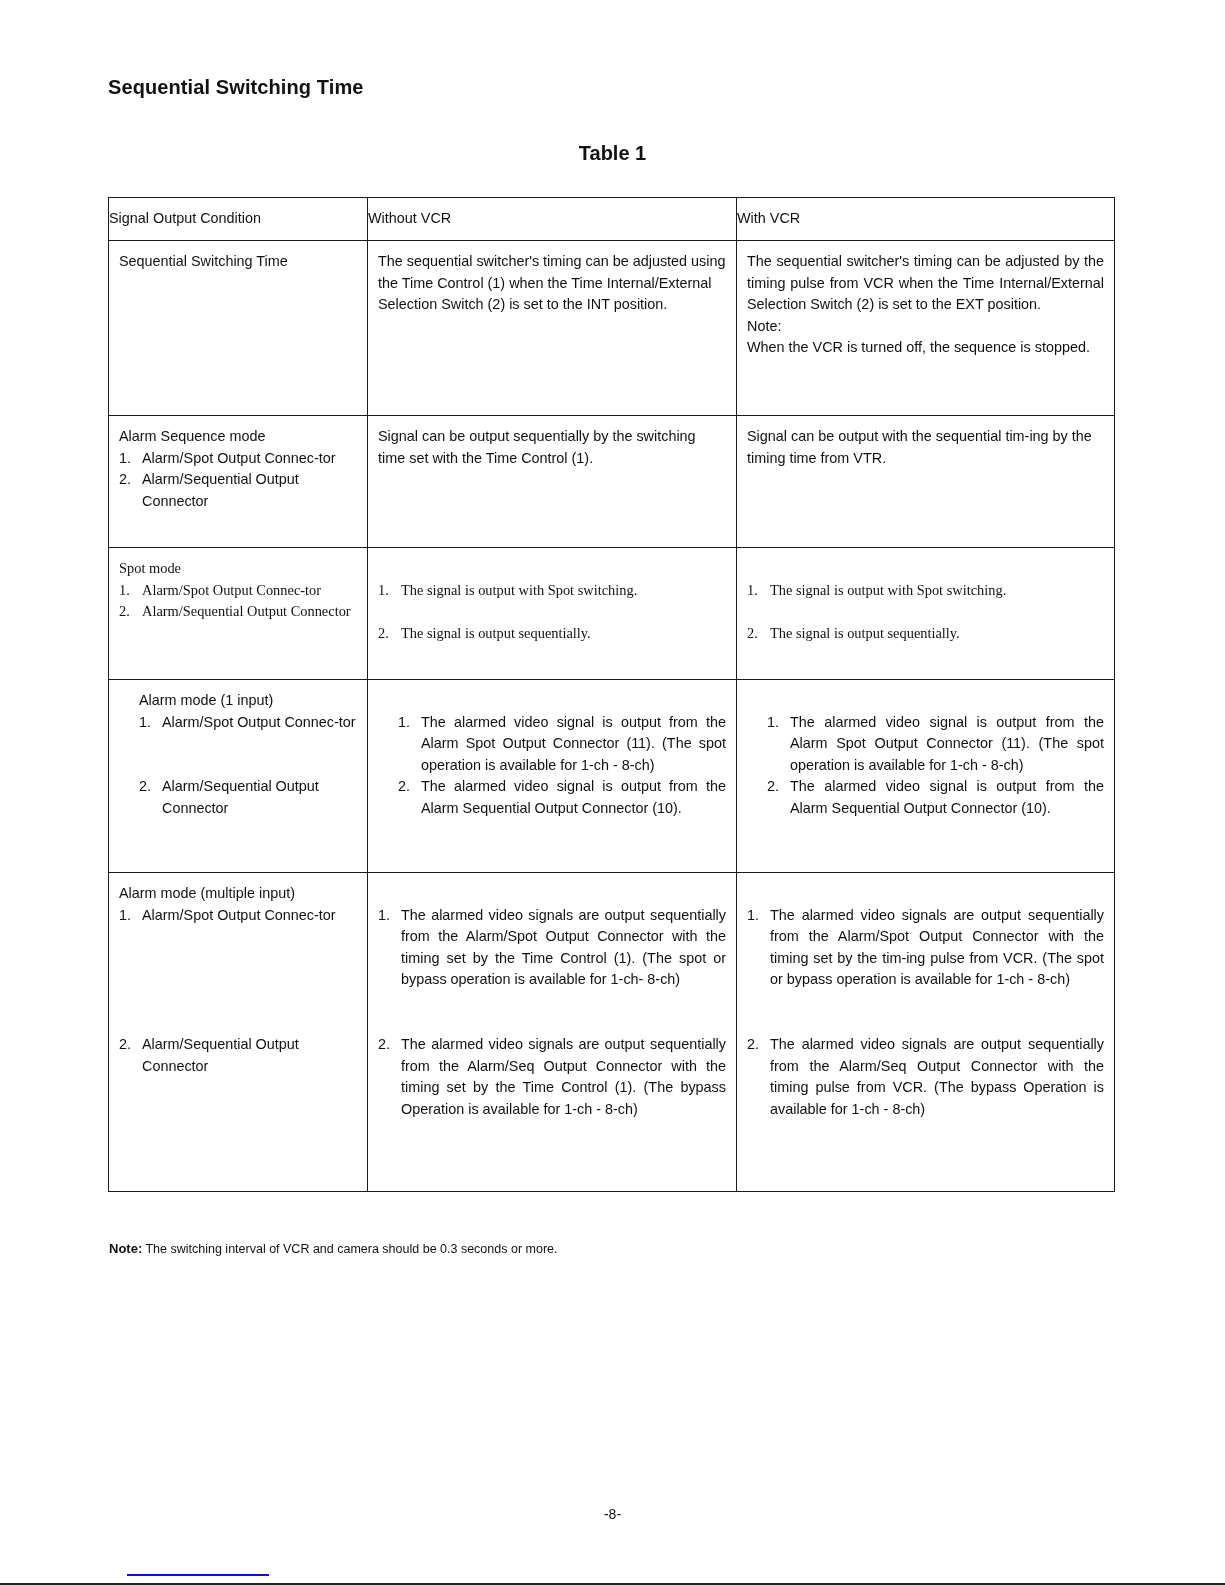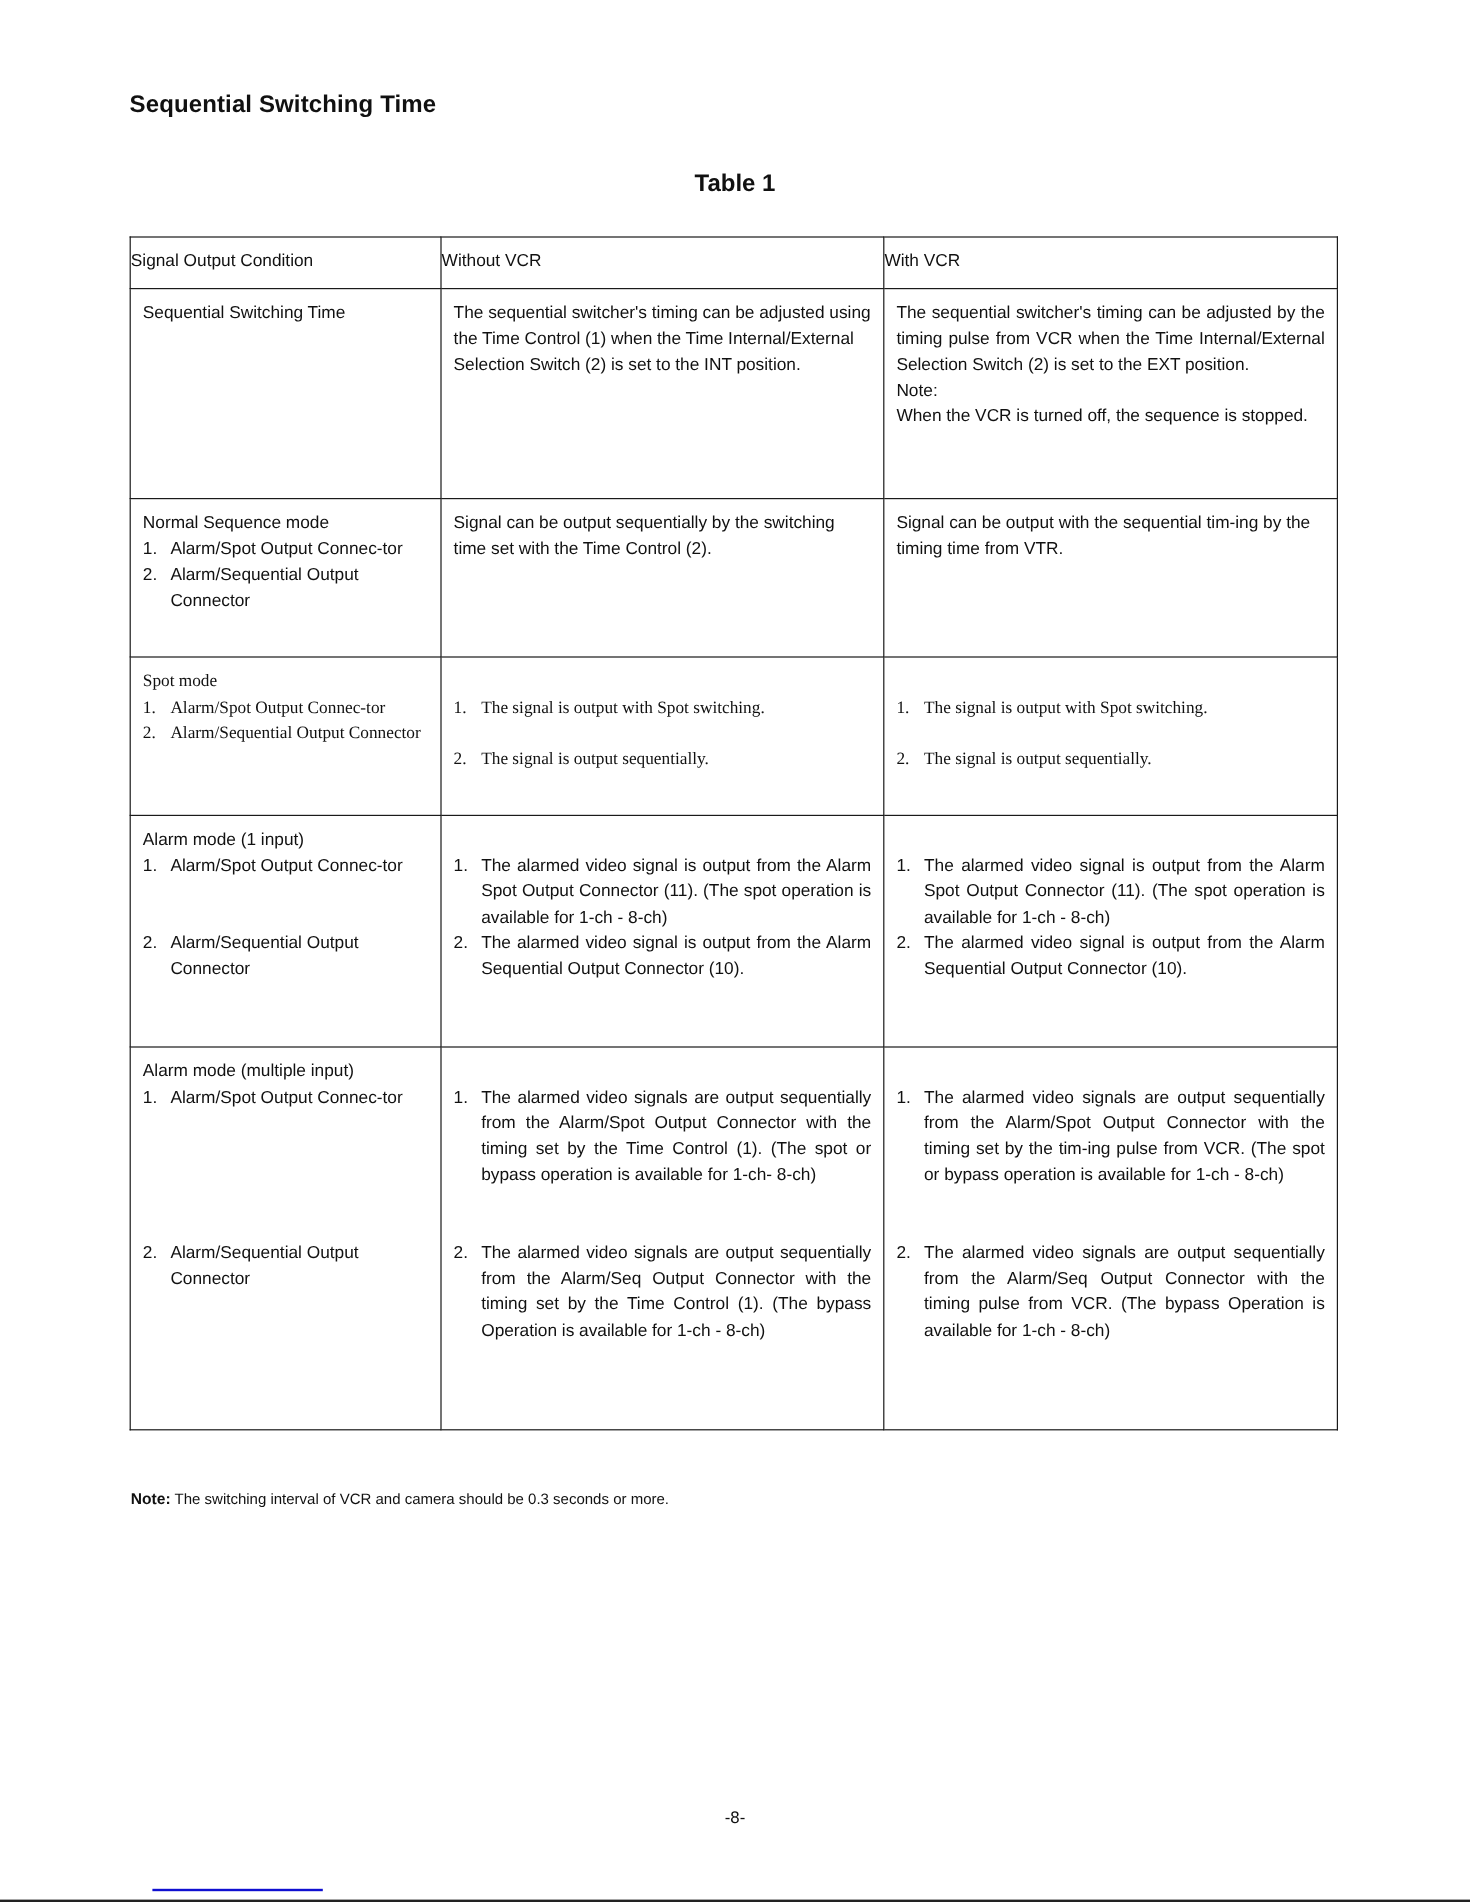--- a/index.html
+++ b/index.html
@@ -73,21 +73,21 @@
     }
     .item .txt {
       flex: 1 1 auto;
     }
     .justify .txt { text-align: justify; }
     .spacer-line { height: 21.6px; }
 
     tr.r-seq td { height: 174px; }
     tr.r-normal td { height: 131px; }
     tr.r-spot td { height: 131px; font-family: Liberation Serif, serif; }
-    tr.r-alarm1 td { height: 192px; }
+    tr.r-alarm1 td { height: 192px; padding-left: 20px; }
     tr.r-alarmm td { height: 318px; margin-top: 24px; }
 
     .note {
       position: absolute;
       left: 108px;
       top: 1240px;
       font-size: 12.5px;
       margin: 1px;
     }
     .note .note-label { font-weight: bold; font-size: 13px; }
@@ -153,34 +153,34 @@
           <div>The sequential switcher's timing can be adjusted by the timing pulse from VCR when the Time Internal/External Selection Switch (2) is set to the EXT position.</div>
           <div>Note:</div>
           <div>When the VCR is turned off, the sequence is stopped.</div>
         </div>
       </td>
     </tr>
 
     <tr class="r-normal">
       <td class="col-cond">
         <div class="cell">
-          <span class="heading-line">Normal Sequence mode</span>
+          <span class="heading-line">Alarm Sequence mode</span>
           <div class="item">
             <span class="num">1.</span>
             <span class="txt">Alarm/Spot Output Connec-tor</span>
           </div>
           <div class="item">
             <span class="num">2.</span>
             <span class="txt">Alarm/Sequential Output Connector</span>
           </div>
         </div>
       </td>
       <td>
         <div class="cell">
-          <div>Signal can be output sequentially by the switching time set with the Time Control (2).</div>
+          <div>Signal can be output sequentially by the switching time set with the Time Control (1).</div>
         </div>
       </td>
       <td>
         <div class="cell">
           <div>Signal can be output with the sequential tim-ing by the timing time from VTR.</div>
         </div>
       </td>
     </tr>
 
     <tr class="r-spot">

